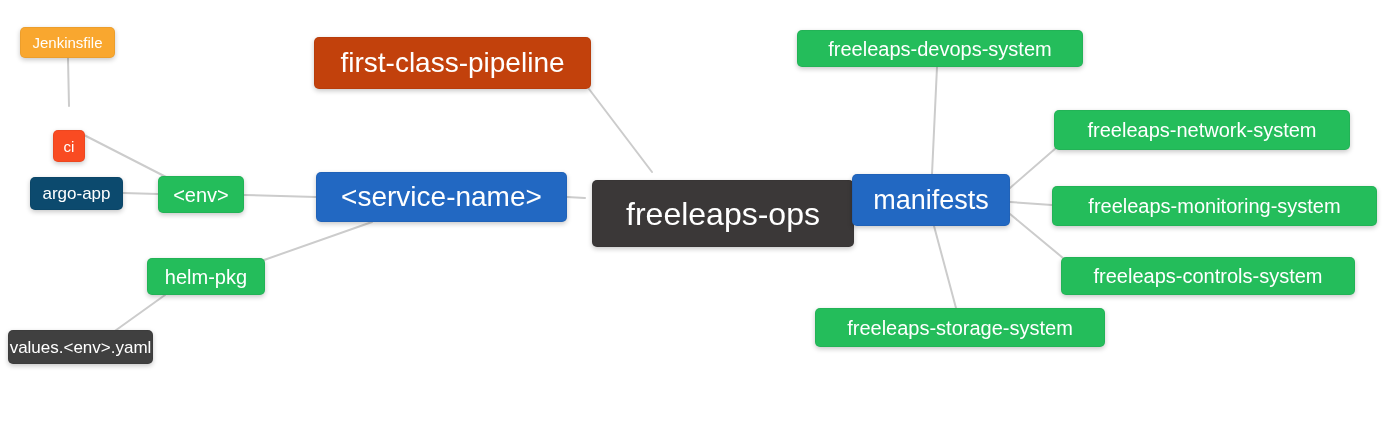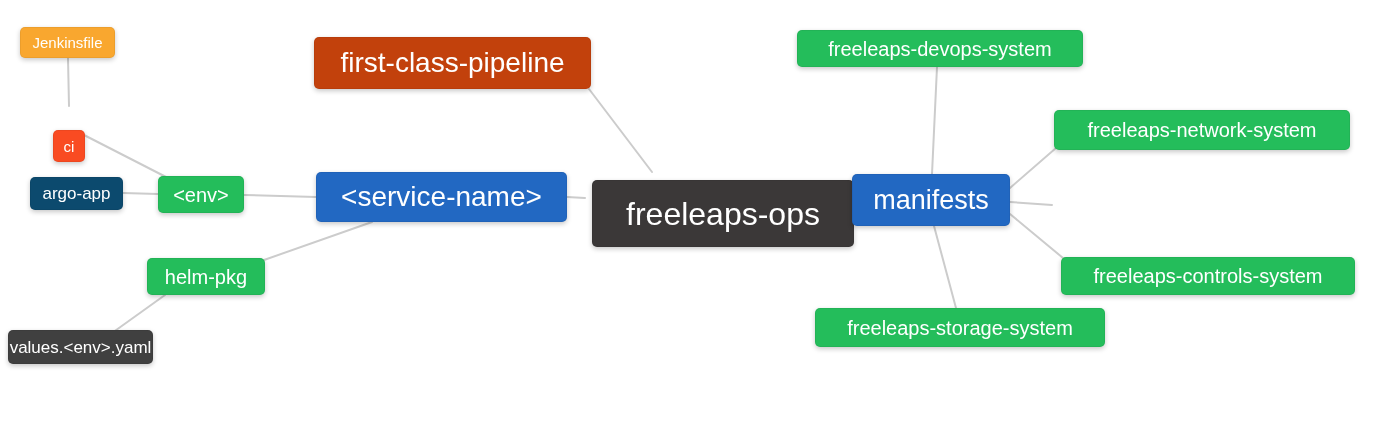--- a/index.html
+++ b/index.html
@@ -64,15 +64,16 @@
     <div class="node" style="left: 852px; top: 174px; width: 158px; height: 52px; font-size: 27px; background: rgb(34, 104, 194); color: rgb(255, 255, 255);">manifests</div>
     <div class="node" style="left: 316px; top: 172px; width: 251px; height: 50px; font-size: 28px; background: rgb(34, 104, 194); color: rgb(255, 255, 255);">&lt;service-name&gt;</div>
     <div class="node" style="left: 158px; top: 176px; width: 86px; height: 37px; font-size: 20px; background: rgb(36, 189, 91); color: rgb(255, 255, 255);">&lt;env&gt;</div>
     <div class="node" style="left: 147px; top: 258px; width: 118px; height: 37px; font-size: 20px; background: rgb(36, 189, 91); color: rgb(255, 255, 255);">helm-pkg</div>
     <div class="node" style="left: 53px; top: 105px; width: 32px; height: 32px; font-size: 15px; background: rgb(249, 75, 34); color: rgb(255, 255, 255); margin-top: 25px;">ci</div>
     <div class="node" style="left: 30px; top: 177px; width: 93px; height: 33px; font-size: 17px; background: #0c4a6e; color: rgb(255, 255, 255);">argo-app</div>
     <div class="node" style="left: 20px; top: 27px; width: 95px; height: 31px; font-size: 15px; background: rgb(249, 167, 47); color: rgb(255, 255, 255);">Jenkinsfile</div>
     <div class="node" style="left: 8px; top: 330px; width: 145px; height: 34px; font-size: 17px; background: #404040; color: rgb(255, 255, 255);">values.&lt;env&gt;.yaml</div>
     <div class="node" style="left: 797px; top: 30px; width: 286px; height: 37px; font-size: 20px; background: rgb(36, 189, 91); color: rgb(255, 255, 255); text-align: right;">freeleaps-devops-system</div>
     <div class="node" style="left: 1054px; top: 110px; width: 296px; height: 40px; font-size: 20px; background: rgb(36, 189, 91); color: rgb(255, 255, 255);">freeleaps-network-system</div>
+    <div class="node" style="left: 1052px; top: 186px; width: 325px; height: 40px; font-size: 20px; background: rgb(36, 189, 91); color: rgb(255, 255, 255);">freeleaps-monitoring-system</div>
     <div class="node" style="left: 1061px; top: 257px; width: 294px; height: 38px; font-size: 20px; background: rgb(36, 189, 91); color: rgb(255, 255, 255);">freeleaps-controls-system</div>
     <div class="node" style="left: 815px; top: 308px; width: 290px; height: 39px; font-size: 20px; background: rgb(36, 189, 91); color: rgb(255, 255, 255);">freeleaps-storage-system</div>
   </div>
 
 </body></html>

